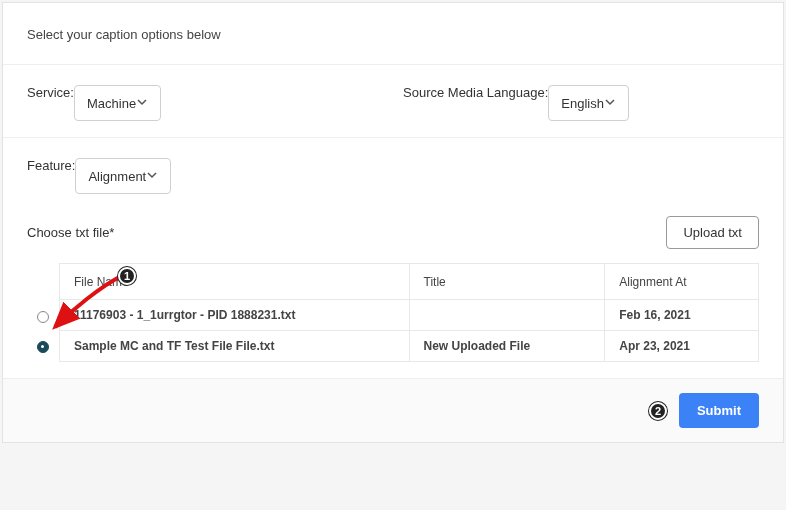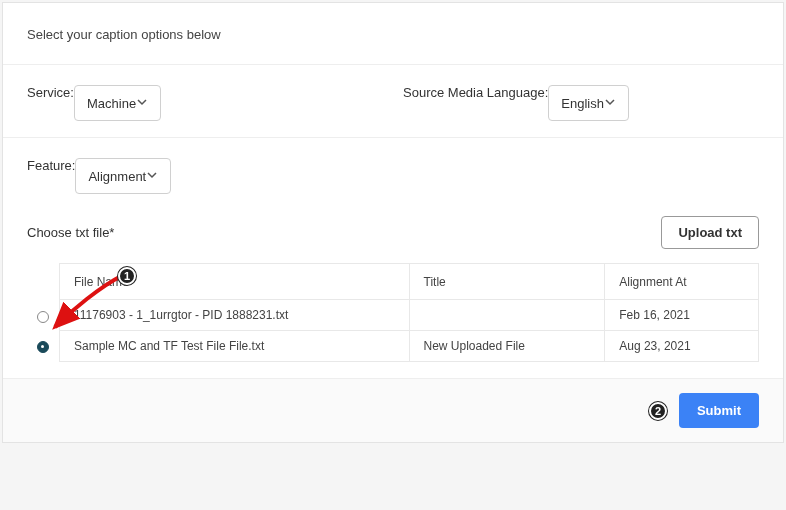--- a/index.html
+++ b/index.html
@@ -79,21 +79,20 @@
     margin-bottom: 14px;
   }
   .upload-btn {
     border: 1px solid #999;
     border-radius: 4px;
     background: #fff;
     padding: 8px 16px;
     font-size: 13px;
     color: #333;
     cursor: pointer;
-    font-weight: bold;
   }
   .file-table-wrap {
     padding: 0 24px 16px 24px;
     background: #fff;
     display: flex;
     align-items: stretch;
   }
   .radio-col {
     width: 32px;
     display: flex;
@@ -126,20 +125,21 @@
     border-collapse: collapse;
     border: 1px solid #e3e3e3;
     width: 100%;
   }
   table.file-table th, table.file-table td {
     border: 1px solid #e8e8e8;
     text-align: left;
     font-size: 12px;
     padding: 8px 14px;
     color: #444;
+    font-weight: bold;
   }
   table.file-table th {
     font-weight: 400;
     background: #fff;
     height: 36px;
   }
   table.file-table td { height: 30px; }
   .col-filename { width: 50%; }
   .col-title { width: 28%; }
   .col-uploaded { width: 22%; }
@@ -264,21 +264,21 @@
         </thead>
         <tbody>
           <tr>
             <td>11176903 - 1_1urrgtor - PID 1888231.txt</td>
             <td></td>
             <td>Feb 16, 2021</td>
           </tr>
           <tr>
             <td>Sample MC and TF Test File File.txt</td>
             <td>New Uploaded File</td>
-            <td>Aug 23, 2021</td>
+            <td>Apr 23, 2021</td>
           </tr>
         </tbody>
       </table>
     </div>
   </div>
 
   <div class="footer rel">
     <div class="ann-badge" style="position:static; margin-right:2px;">2</div>
     <button class="submit-btn">Submit</button>
   </div>

